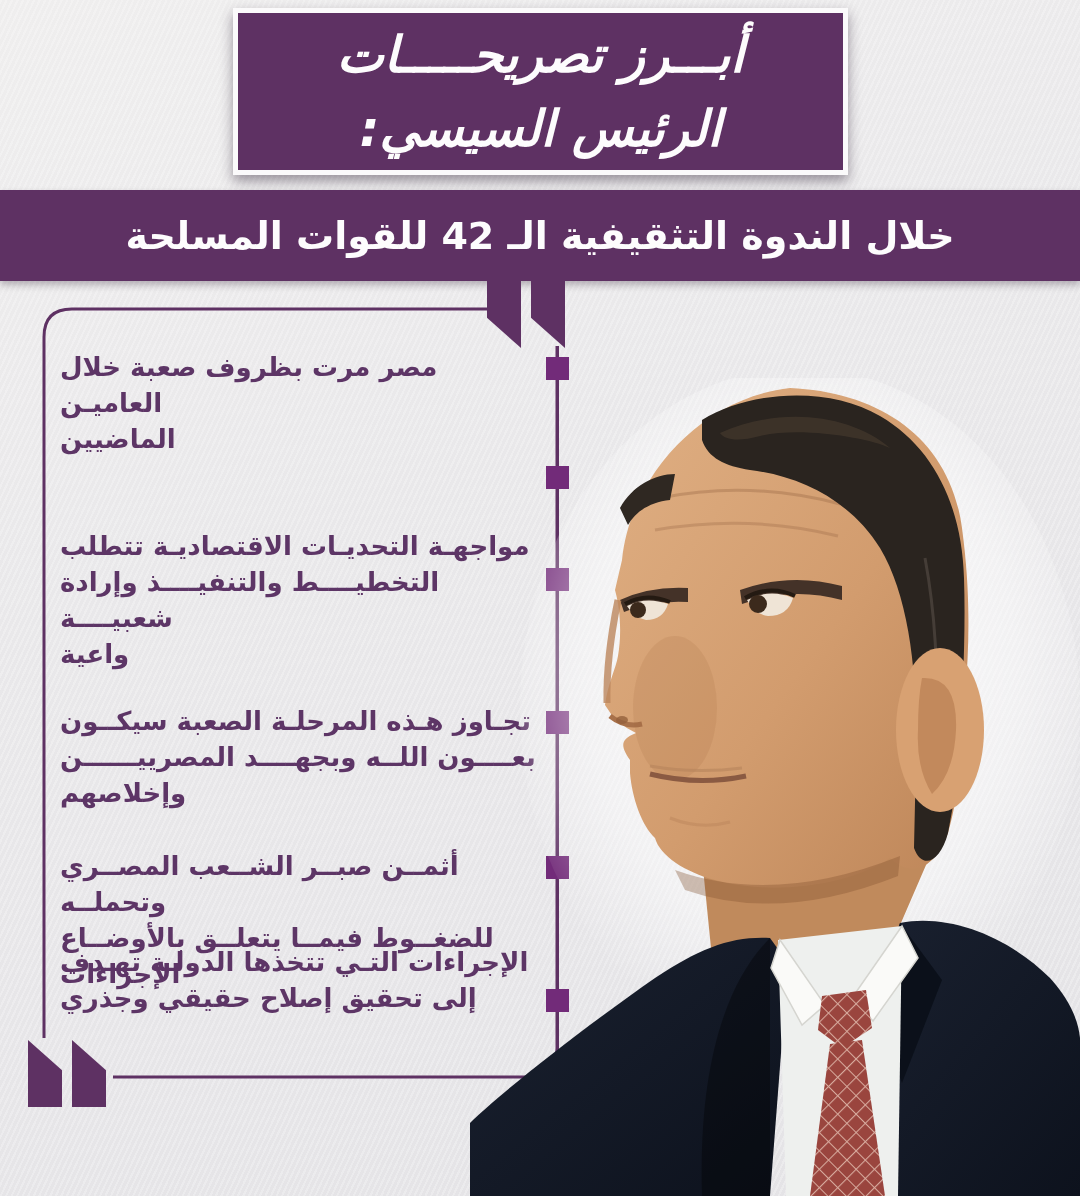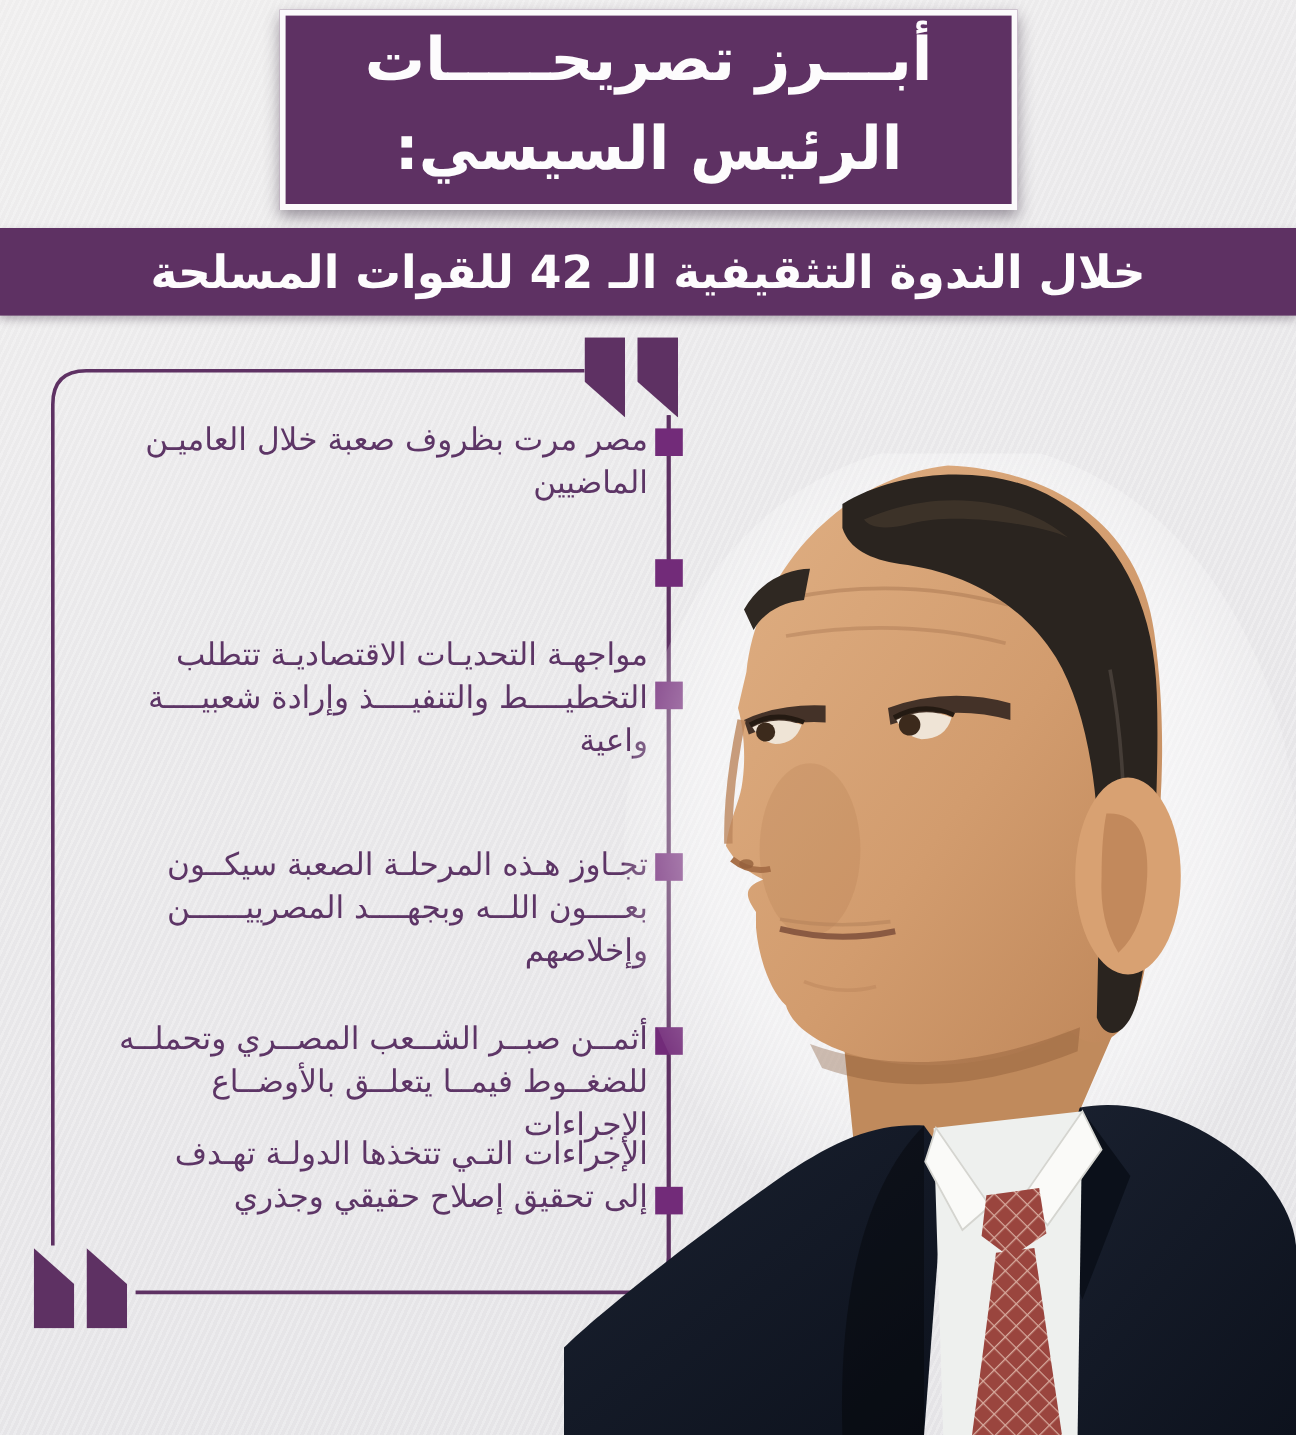--- a/index.html
+++ b/index.html
@@ -12,45 +12,46 @@
       repeating-linear-gradient(115deg, rgba(255,255,255,.25) 0 2px, rgba(0,0,0,0) 2px 5px),
       linear-gradient(160deg, #efeeee 0%, #e9e8ea 40%, #e4e3e6 100%);
     overflow:hidden; direction:rtl;
   }
 
   
   .header-box {
     position:absolute; left:233px; top:8px; width:615px; height:167px;
     background:#5e3163; border:5px solid #fbfafb;
     box-shadow:0 6px 12px rgba(45,30,50,.45);
-    display:flex; flex-direction:column; align-items:center; 
+    display:flex; flex-direction:column; align-items:center; justify-content:center;
     z-index:4;
+    font-style:italic;
   }
   .header-line1, .header-line2 {
     color:#fdfcfd; font-weight:700; font-size:50px; line-height:74px;
     white-space:nowrap; direction:rtl;
   }
 
   
   .subtitle-bar {
-    position:absolute; left:0; top:190px; width:1080px; height:73px;
+    position:absolute; left:0; top:190px; width:1080px; height:91px;
     background:#5e3163; box-shadow:0 4px 7px rgba(45,30,50,.3);
     display:flex; align-items:center; justify-content:center; z-index:4;
   }
   .subtitle-text {
     color:#fdfcfd; font-weight:700; font-size:38px; white-space:nowrap; direction:rtl;
   }
 
   
   .panel-border-svg { position:absolute; left:0; top:0; width:1080px; height:1196px; z-index:2; }
 
   .quote-item { position:absolute; left:60px; width:480px; z-index:3; }
   .quote-text {
-    color:#5d3566; font-weight:400; font-size:26px; line-height:36px;
-    text-align:right; direction:rtl; white-space:pre-line;
+    color:#5d3566; font-weight:700; font-size:26px; line-height:36px;
+    text-align:left; direction:rtl; white-space:pre-line;
   }
   
   .bullet { position:absolute; left:546px; width:23px; height:23px; background:#722b79; z-index:3; }
   .b1{top:357px}.b2{top:466px}.b3{top:568px}.b4{top:711px}.b5{top:856px}.b6{top:989px}
   .q1{top:349px}.q2{top:458px}.q3{top:528px}.q4{top:703px}.q5{top:848px}.q6{top:944px}
 
   .v-line { position:absolute; left:556px; top:346px; width:3px; height:704px; background:#5e3163; z-index:2; }
 
   
   .qmark { position:absolute; display:flex; gap:10px; z-index:4; }

